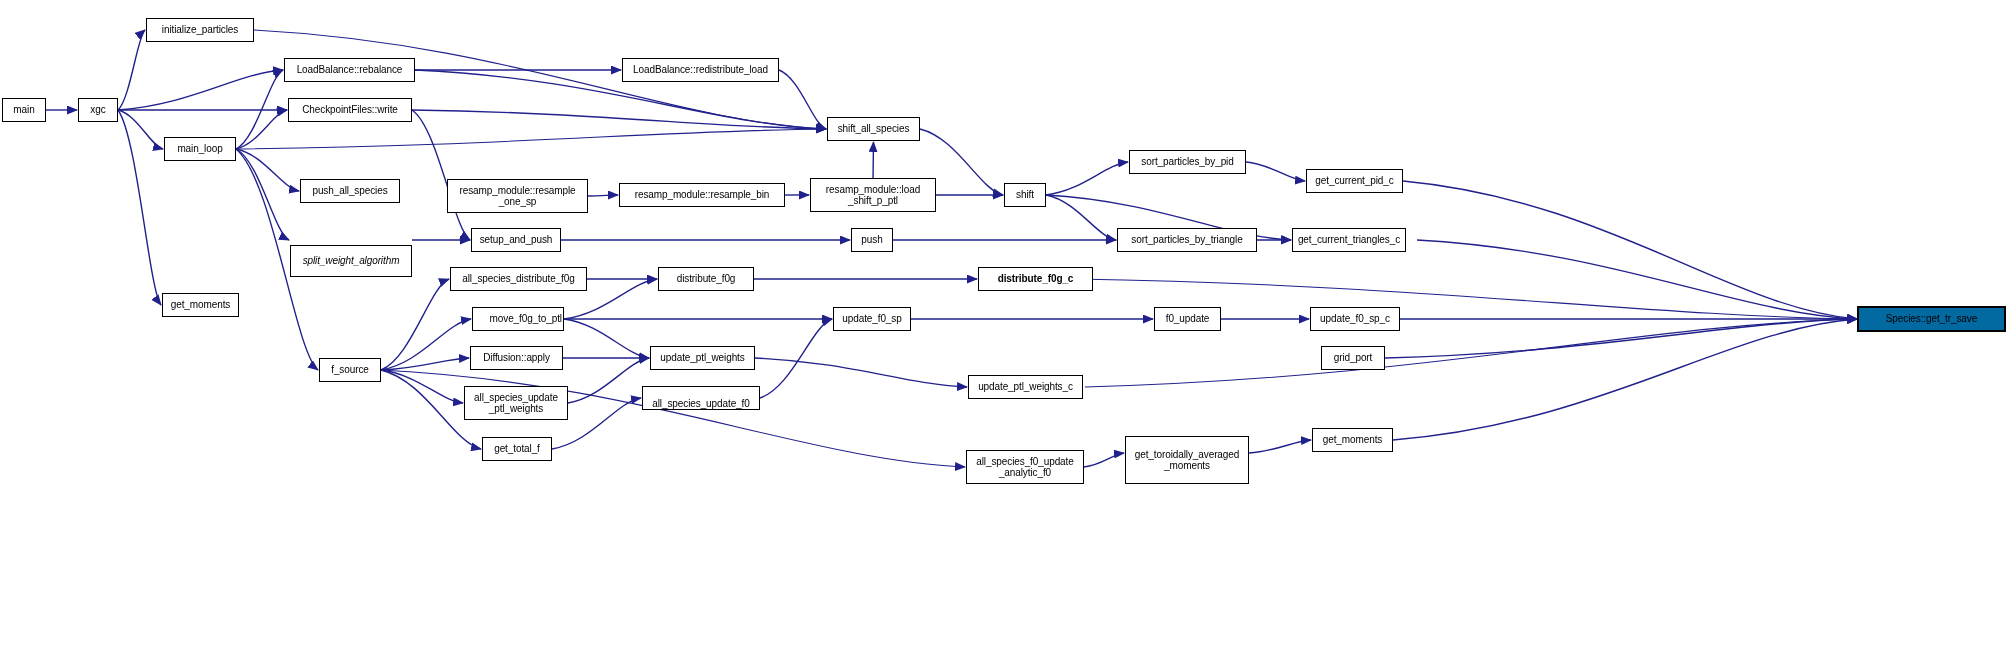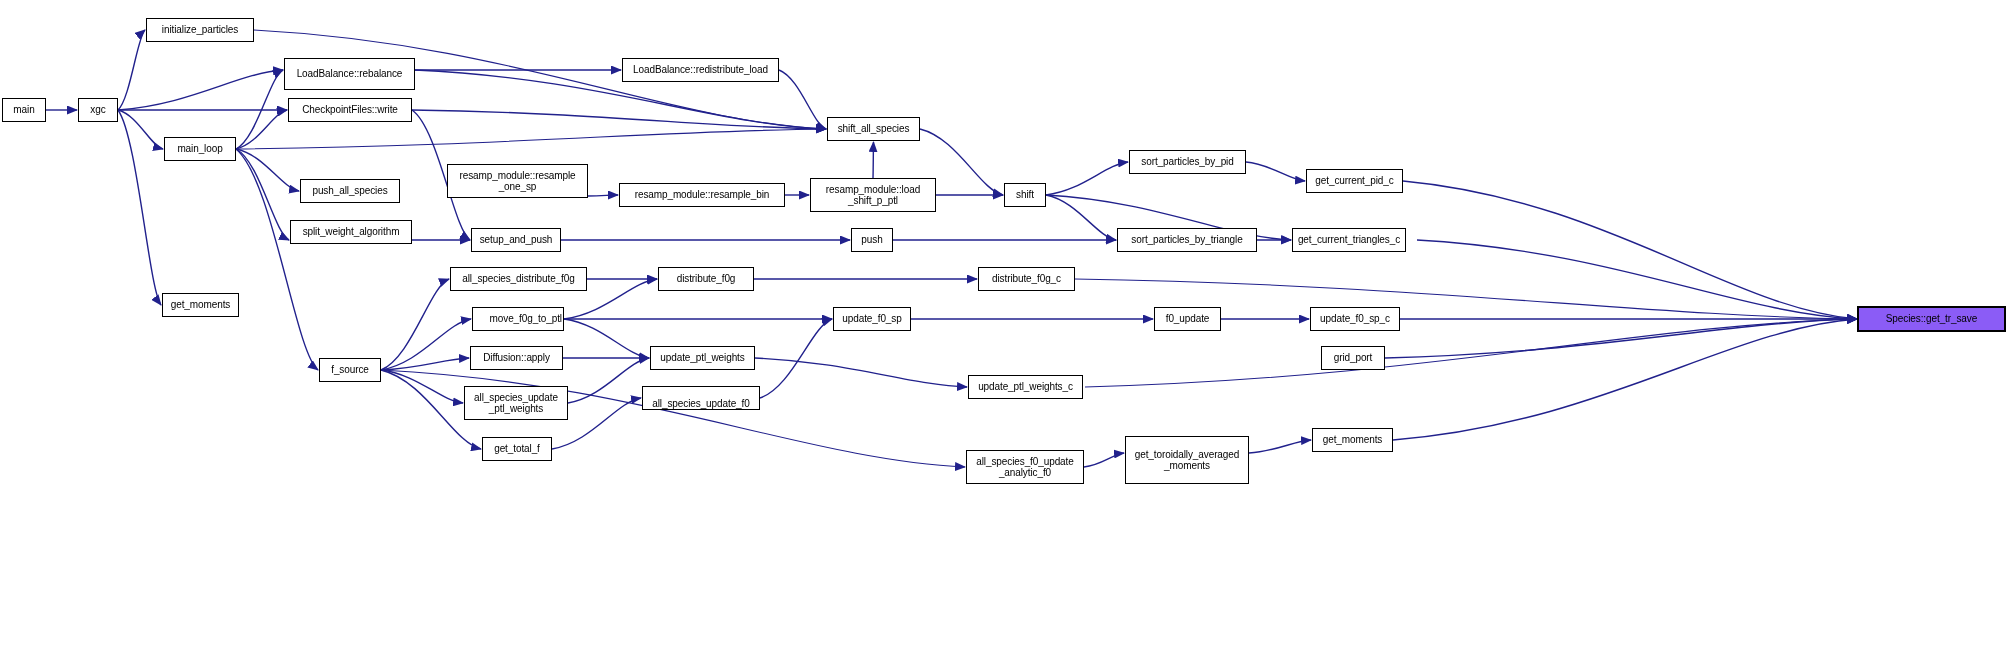--- a/index.html
+++ b/index.html
@@ -41,21 +41,21 @@
     line-height: 1.12;
     display: flex;
     align-items: center;
     justify-content: center;
     text-align: center;
     white-space: pre-line;
     letter-spacing: -0.1px;
     padding: 0 1px;
   }
   .gnode.highlight {
-    background: #8b5cf6;
+    background: #0369a1;
     border: 1px solid #000000;
     box-shadow: 0 0 0 1px #000000;
   }
   .gnode span {
     display: block;
     width: 100%;
   }
 </style>
 </head>
 <body>
@@ -127,26 +127,26 @@
         <path d="M1393,440 C1601.8,423.36249999999995 1727.08,328.68 1857,319" fill="none" stroke="#21218c" stroke-width="1.4" marker-end="url(#arrow)"></path>
         <path d="M1385,358 C1597.4,352.63750000000005 1724.84,322.12 1857,319" fill="none" stroke="#21218c" stroke-width="1.4" marker-end="url(#arrow)"></path>
       </g>
   </svg>
   <div id="node-layer">
       <div class="gnode" style="left: 2px; top: 98px; width: 44px; height: 24px;"><span>main</span></div>
       <div class="gnode" style="left: 78px; top: 98px; width: 40px; height: 24px;"><span>xgc</span></div>
       <div class="gnode" style="left: 146px; top: 18px; width: 108px; height: 24px;"><span>initialize_particles</span></div>
       <div class="gnode" style="left: 164px; top: 137px; width: 72px; height: 24px;"><span>main_loop</span></div>
       <div class="gnode" style="left: 162px; top: 293px; width: 77px; height: 24px;"><span>get_moments</span></div>
-      <div class="gnode" style="left: 284px; top: 58px; width: 131px; height: 32px; text-align: center;"><span>LoadBalance::rebalance</span></div>
+      <div class="gnode" style="left: 284px; top: 58px; width: 131px; height: 24px; text-align: center;"><span>LoadBalance::rebalance</span></div>
       <div class="gnode" style="left: 288px; top: 98px; width: 124px; height: 24px;"><span>CheckpointFiles::write</span></div>
       <div class="gnode" style="left: 300px; top: 179px; width: 100px; height: 24px; align-items: center;"><span>push_all_species</span></div>
-      <div class="gnode" style="left: 290px; top: 220px; width: 122px; height: 24px;"><span>split_weight_algorithm</span></div>
+      <div class="gnode" style="left: 290px; top: 245px; width: 122px; height: 32px; font-style: italic;"><span>split_weight_algorithm</span></div>
       <div class="gnode" style="left: 319px; top: 358px; width: 62px; height: 24px;"><span>f_source</span></div>
-      <div class="gnode" style="left: 447px; top: 164px; width: 141px; height: 34px;"><span>resamp_module::resample
+      <div class="gnode" style="left: 447px; top: 179px; width: 141px; height: 34px;"><span>resamp_module::resample
 _one_sp</span></div>
       <div class="gnode" style="left: 471px; top: 228px; width: 90px; height: 24px;"><span>setup_and_push</span></div>
       <div class="gnode" style="left: 450px; top: 267px; width: 137px; height: 24px;"><span>all_species_distribute_f0g</span></div>
       <div class="gnode" style="left: 472px; top: 307px; width: 92px; height: 24px; text-align: right;"><span>move_f0g_to_ptl</span></div>
       <div class="gnode" style="left: 470px; top: 346px; width: 93px; height: 24px;"><span>Diffusion::apply</span></div>
       <div class="gnode" style="left: 464px; top: 386px; width: 104px; height: 34px;"><span>all_species_update
 _ptl_weights</span></div>
       <div class="gnode" style="left: 482px; top: 437px; width: 70px; height: 24px;"><span>get_total_f</span></div>
       <div class="gnode" style="left: 619px; top: 183px; width: 166px; height: 24px;"><span>resamp_module::resample_bin</span></div>
       <div class="gnode" style="left: 658px; top: 267px; width: 96px; height: 24px;"><span>distribute_f0g</span></div>
@@ -154,21 +154,21 @@
       <div class="gnode" style="left: 642px; top: 386px; width: 118px; height: 24px; align-items: flex-end;"><span>all_species_update_f0</span></div>
       <div class="gnode" style="left: 622px; top: 58px; width: 157px; height: 24px;"><span>LoadBalance::redistribute_load</span></div>
       <div class="gnode" style="left: 827px; top: 117px; width: 93px; height: 24px;"><span>shift_all_species</span></div>
       <div class="gnode" style="left: 810px; top: 178px; width: 126px; height: 34px;"><span>resamp_module::load
 _shift_p_ptl</span></div>
       <div class="gnode" style="left: 851px; top: 228px; width: 42px; height: 24px;"><span>push</span></div>
       <div class="gnode" style="left: 833px; top: 307px; width: 78px; height: 24px;"><span>update_f0_sp</span></div>
       <div class="gnode" style="left: 966px; top: 450px; width: 118px; height: 34px;"><span>all_species_f0_update
 _analytic_f0</span></div>
       <div class="gnode" style="left: 1004px; top: 183px; width: 42px; height: 24px;"><span>shift</span></div>
-      <div class="gnode" style="left: 978px; top: 267px; width: 97px; height: 24px;"><span>distribute_f0g_c</span></div>
+      <div class="gnode" style="left: 978px; top: 267px; width: 115px; height: 24px; font-weight: bold;"><span>distribute_f0g_c</span></div>
       <div class="gnode" style="left: 968px; top: 375px; width: 115px; height: 24px;"><span>update_ptl_weights_c</span></div>
       <div class="gnode" style="left: 1129px; top: 150px; width: 117px; height: 24px;"><span>sort_particles_by_pid</span></div>
       <div class="gnode" style="left: 1117px; top: 228px; width: 140px; height: 24px;"><span>sort_particles_by_triangle</span></div>
       <div class="gnode" style="left: 1154px; top: 307px; width: 67px; height: 24px;"><span>f0_update</span></div>
       <div class="gnode" style="left: 1125px; top: 436px; width: 124px; height: 48px;"><span>get_toroidally_averaged
 _moments</span></div>
       <div class="gnode" style="left: 1306px; top: 169px; width: 97px; height: 24px;"><span>get_current_pid_c</span></div>
       <div class="gnode" style="left: 1292px; top: 228px; width: 114px; height: 24px;"><span>get_current_triangles_c</span></div>
       <div class="gnode" style="left: 1310px; top: 307px; width: 90px; height: 24px;"><span>update_f0_sp_c</span></div>
       <div class="gnode" style="left: 1321px; top: 346px; width: 64px; height: 24px;"><span>grid_port</span></div>

